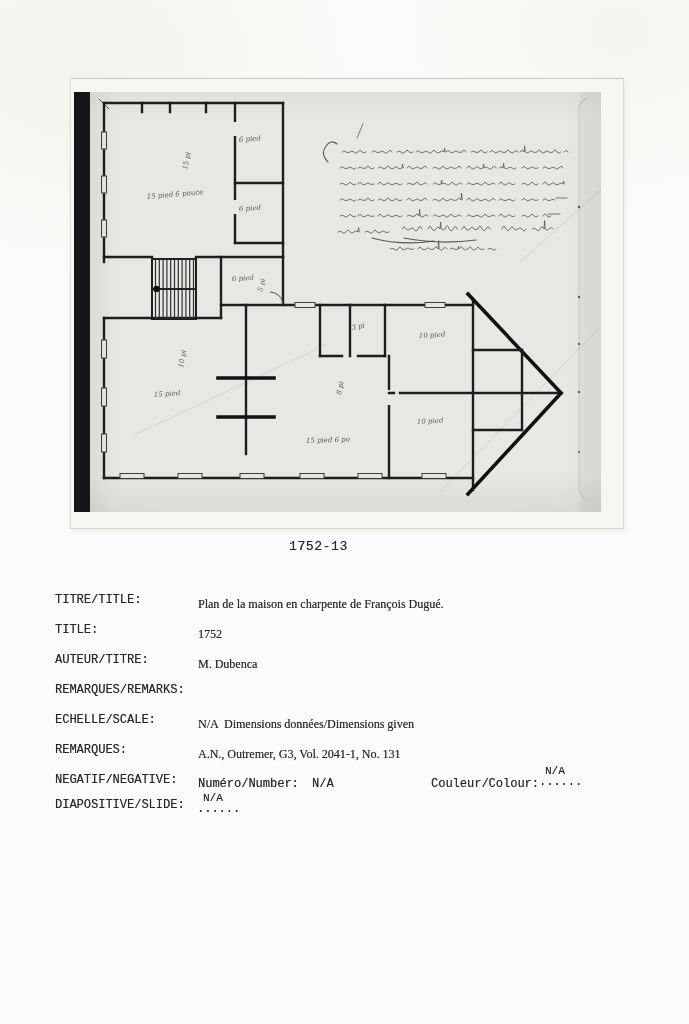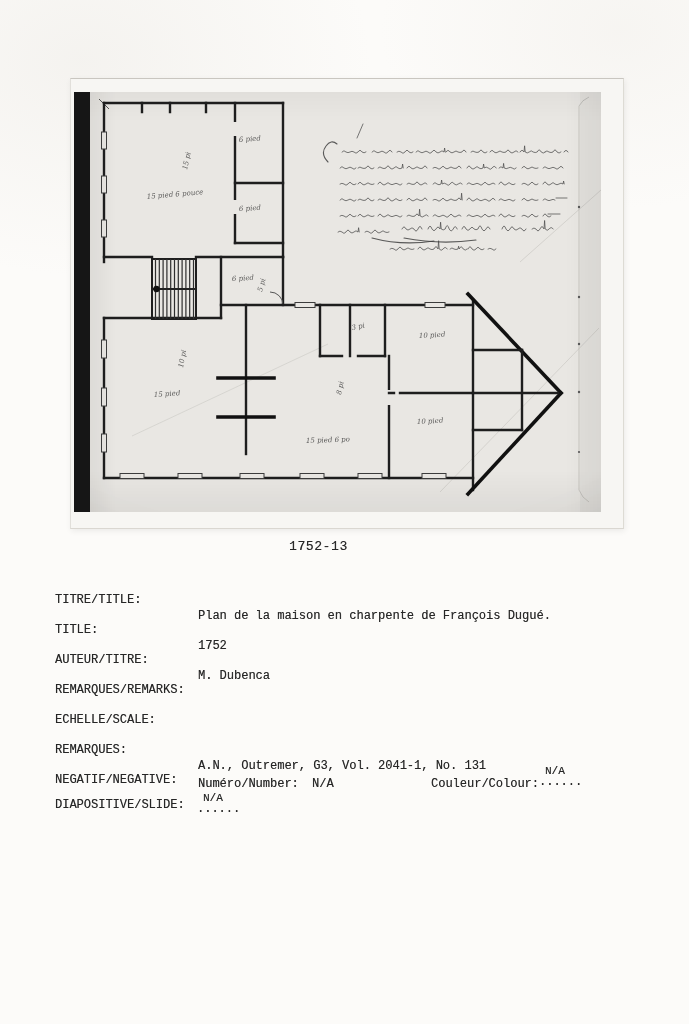--- a/index.html
+++ b/index.html
@@ -53,21 +53,21 @@
   .hw-strong{fill:none;stroke:#3f3f3f;stroke-width:1.1;opacity:0.85;stroke-linecap:round;}
   .room-label{font:italic 7px "DejaVu Serif", serif;fill:#3a3a3a;opacity:0.82;}
   #label-layer{filter:blur(0.35px);}
   #hw-layer{filter:blur(0.25px);}
   
   .tw{color:#262626;font-size:12px;line-height:14px;white-space:pre;
       text-shadow:0.25px 0 0 rgba(45,45,45,0.55);}
   #item-number{position:absolute;left:289px;top:540px;font-size:13px;letter-spacing:0.6px;}
   .cat-row{position:absolute;left:0;width:689px;height:16px;margin-top:22px;}
   .cat-label{position:absolute;left:55px;top:0;}
-  .cat-value{position:absolute;left:198px;top:16px;}
+  .cat-value{position:absolute;left:198px;top:4px;font-family:Liberation Serif, serif;}
   .pos{position:absolute;top:4px;}
   .small-na{font-size:11px;}
 </style>
 </head>
 <body>
 
 <div id="page">
 
   <div id="photo-print">
     <div id="film-edge"></div>
@@ -212,20 +212,21 @@
       <span class="tw cat-label">AUTEUR/TITRE:</span>
       <span class="tw cat-value">M. Dubenca</span>
     </div>
 
     <div class="cat-row" style="top:661px">
       <span class="tw cat-label">REMARQUES/REMARKS:</span>
     </div>
 
     <div class="cat-row" style="top:691px">
       <span class="tw cat-label">ECHELLE/SCALE:</span>
+      <span class="tw cat-value">N/A  Dimensions données/Dimensions given</span>
     </div>
 
     <div class="cat-row" style="top:721px">
       <span class="tw cat-label">REMARQUES:</span>
       <span class="tw cat-value">A.N., Outremer, G3, Vol. 2041-1, No. 131</span>
     </div>
 
     <div class="cat-row" style="top:751px">
       <span class="tw cat-label">NEGATIF/NEGATIVE:</span>
       <span class="tw pos" style="left:198px">Numéro/Number:</span>

